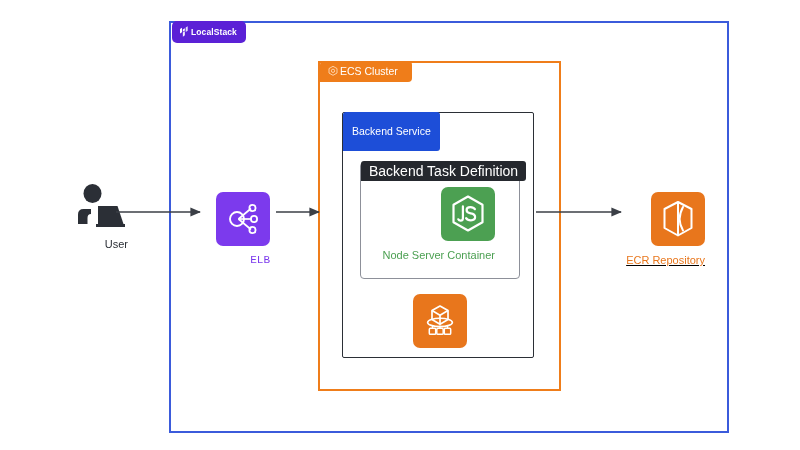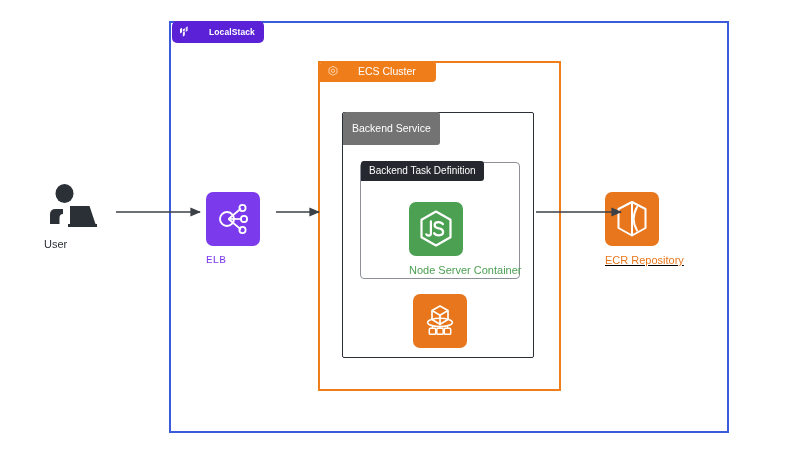--- a/index.html
+++ b/index.html
@@ -51,90 +51,90 @@
     height: 117px;
     border: 1.2px solid #8d9099;
     border-radius: 4px;
   }
 
   
   .badge {
     position: absolute;
     display: flex;
     align-items: center;
-    gap: 19px;
+    gap: 1px;
     box-sizing: border-box;
     white-space: nowrap;
     line-height: 1;
   }
   #localstack-badge {
     left: 172px;
     top: 21px;
     height: 22px;
     padding: 0 9px 0 7px;
     background: #5b21d6;
     border-radius: 5px;
     color: #ffffff;
     font-size: 8.5px;
     font-weight: bold;
     letter-spacing: 0.1px;
   }
   #ecs-cluster-badge {
     left: 320px;
     top: 61px;
     height: 21px;
-    padding: 0 20px 0 7px;
+    padding: 0 14px 0 7px;
     background: #ef7d1a;
     border-radius: 4px 4px 4px 0;
     color: #ffffff;
     font-size: 10.5px;
   }
   #backend-service-badge {
     left: 343px;
     top: 112px;
-    height: 33px;
+    height: 39px;
     padding: 0 9px;
-    background: #737373;
+    background: #1d4ed8;
     border-radius: 3px 3px 3px 0;
     color: #ffffff;
     font-size: 10.5px;
   }
   #task-definition-badge {
     left: 361px;
     top: 161px;
     height: 20px;
     padding: 5px 8px;
     background: #25282e;
     border-radius: 3px 3px 3px 0;
     color: #ffffff;
-    font-size: 10px;
+    font-size: 14px;
   }
 
   
   .node {
     position: absolute;
     display: flex;
     flex-direction: column;
-    align-items: flex-start;
+    align-items: flex-end;
   }
   .node-icon {
     display: flex;
     align-items: center;
     justify-content: center;
   }
   .node-caption {
     margin-top: 9px;
     font-size: 11px;
     line-height: 1;
     white-space: nowrap;
   }
 
   #node-user      { left: 44px;  top: 184px; width: 84px; }
   #node-elb       { left: 206px; top: 192px; width: 64px; }
-  #node-node-js   { left: 385px; top: 202px; width: 110px; margin-left: 24px; }
+  #node-node-js   { left: 385px; top: 187px; width: 110px; }
   #node-ecs-task  { left: 413px; top: 294px; width: 54px; }
   #node-ecr       { left: 605px; top: 192px; width: 100px; text-decoration: underline; }
 
   .icon-square {
     width: 54px;
     height: 54px;
     border-radius: 7px;
   }
   #elb-icon-square   { background: #7c3aed; }
   #js-icon-square    { background: #4ca052; }

